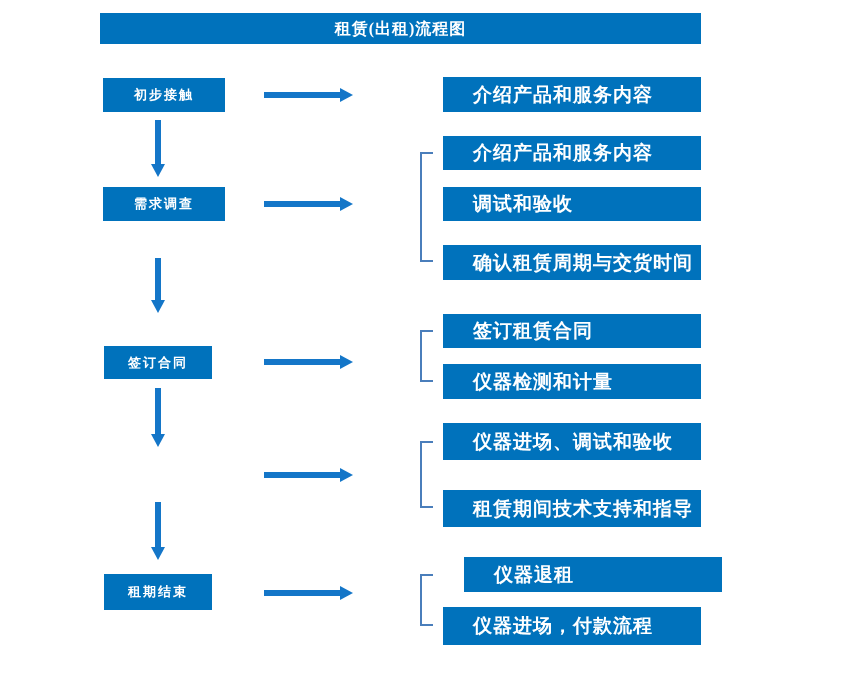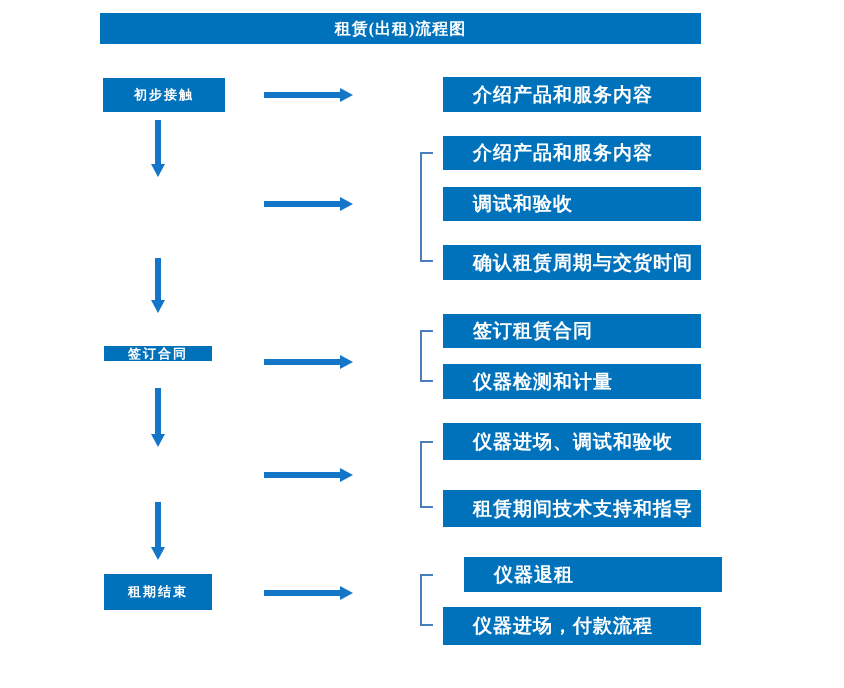--- a/index.html
+++ b/index.html
@@ -17,21 +17,21 @@
     text-align:center;line-height:31px;letter-spacing:1px;
   }
   
   .stagebox{
     position:absolute;background:#0072bc;color:#ffffff;font-weight:bold;
     font-size:13px;display:flex;align-items:center;justify-content:center;
     letter-spacing:2px;
   }
   .s1{left:103px;top:78px;width:122px;height:34px;}
   .s2{left:103px;top:187px;width:122px;height:34px;}
-  .s3{left:104px;top:346px;width:108px;height:15px;}
+  .s3{left:104px;top:346px;width:108px;height:33px;}
   .s4{left:104px;top:458px;width:108px;height:35px;}
   .s5{left:104px;top:574px;width:108px;height:36px;}
   
   .detailbox{
     position:absolute;left:443px;width:258px;
     background:#0072bc;color:#ffffff;font-weight:bold;font-size:19px;
     display:flex;align-items:center;padding-left:30px;box-sizing:border-box;
     letter-spacing:1px;
   }
   .r1{top:77px;height:35px;}
@@ -74,20 +74,21 @@
   .b4{top:574px;height:52px;}
 </style>
 </head>
 <body>
 
 <div id="canvas">
 
   <div class="titlebar">租赁(出租)流程图</div>
 
   <div class="stagebox s1">初步接触</div>
+  <div class="stagebox s2">需求调查</div>
   <div class="stagebox s3">签订合同</div>
   <div class="stagebox s5">租期结束</div>
 
   <div class="detailbox r1">介绍产品和服务内容</div>
   <div class="detailbox r2">介绍产品和服务内容</div>
   <div class="detailbox r3">调试和验收</div>
   <div class="detailbox r4">确认租赁周期与交货时间</div>
   <div class="detailbox r5">签订租赁合同</div>
   <div class="detailbox r6">仪器检测和计量</div>
   <div class="detailbox r7">仪器进场、调试和验收</div>

